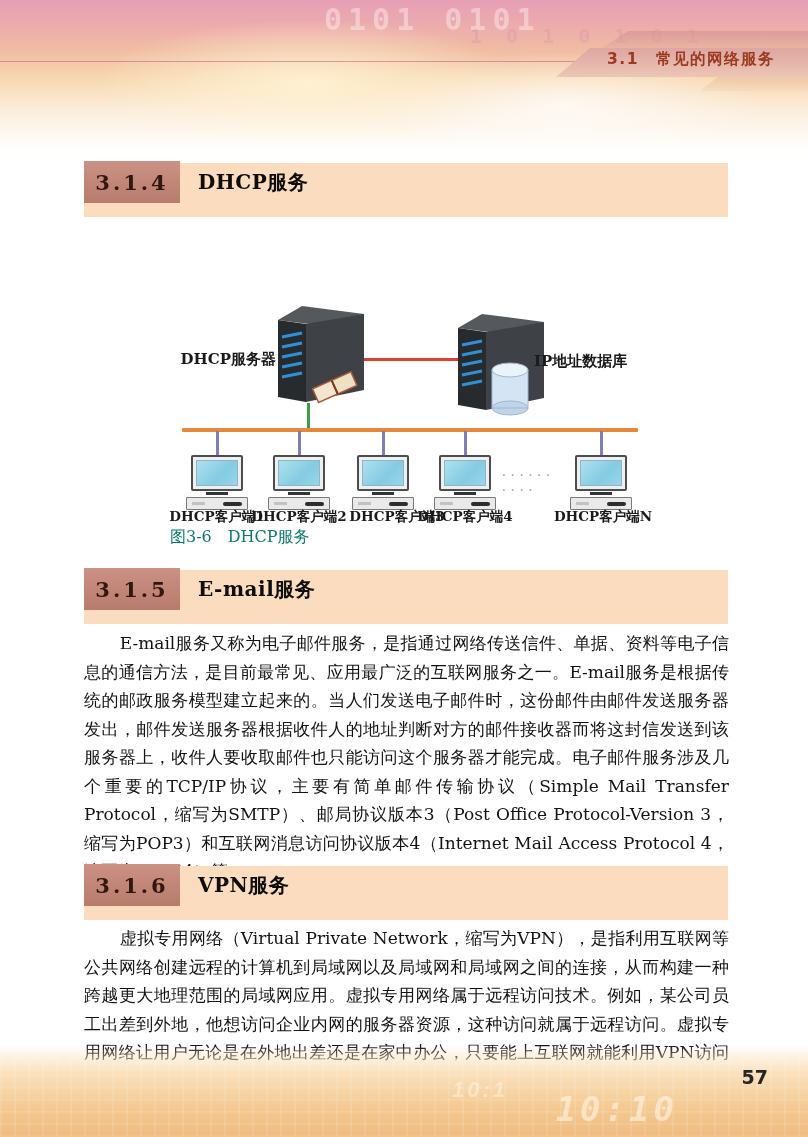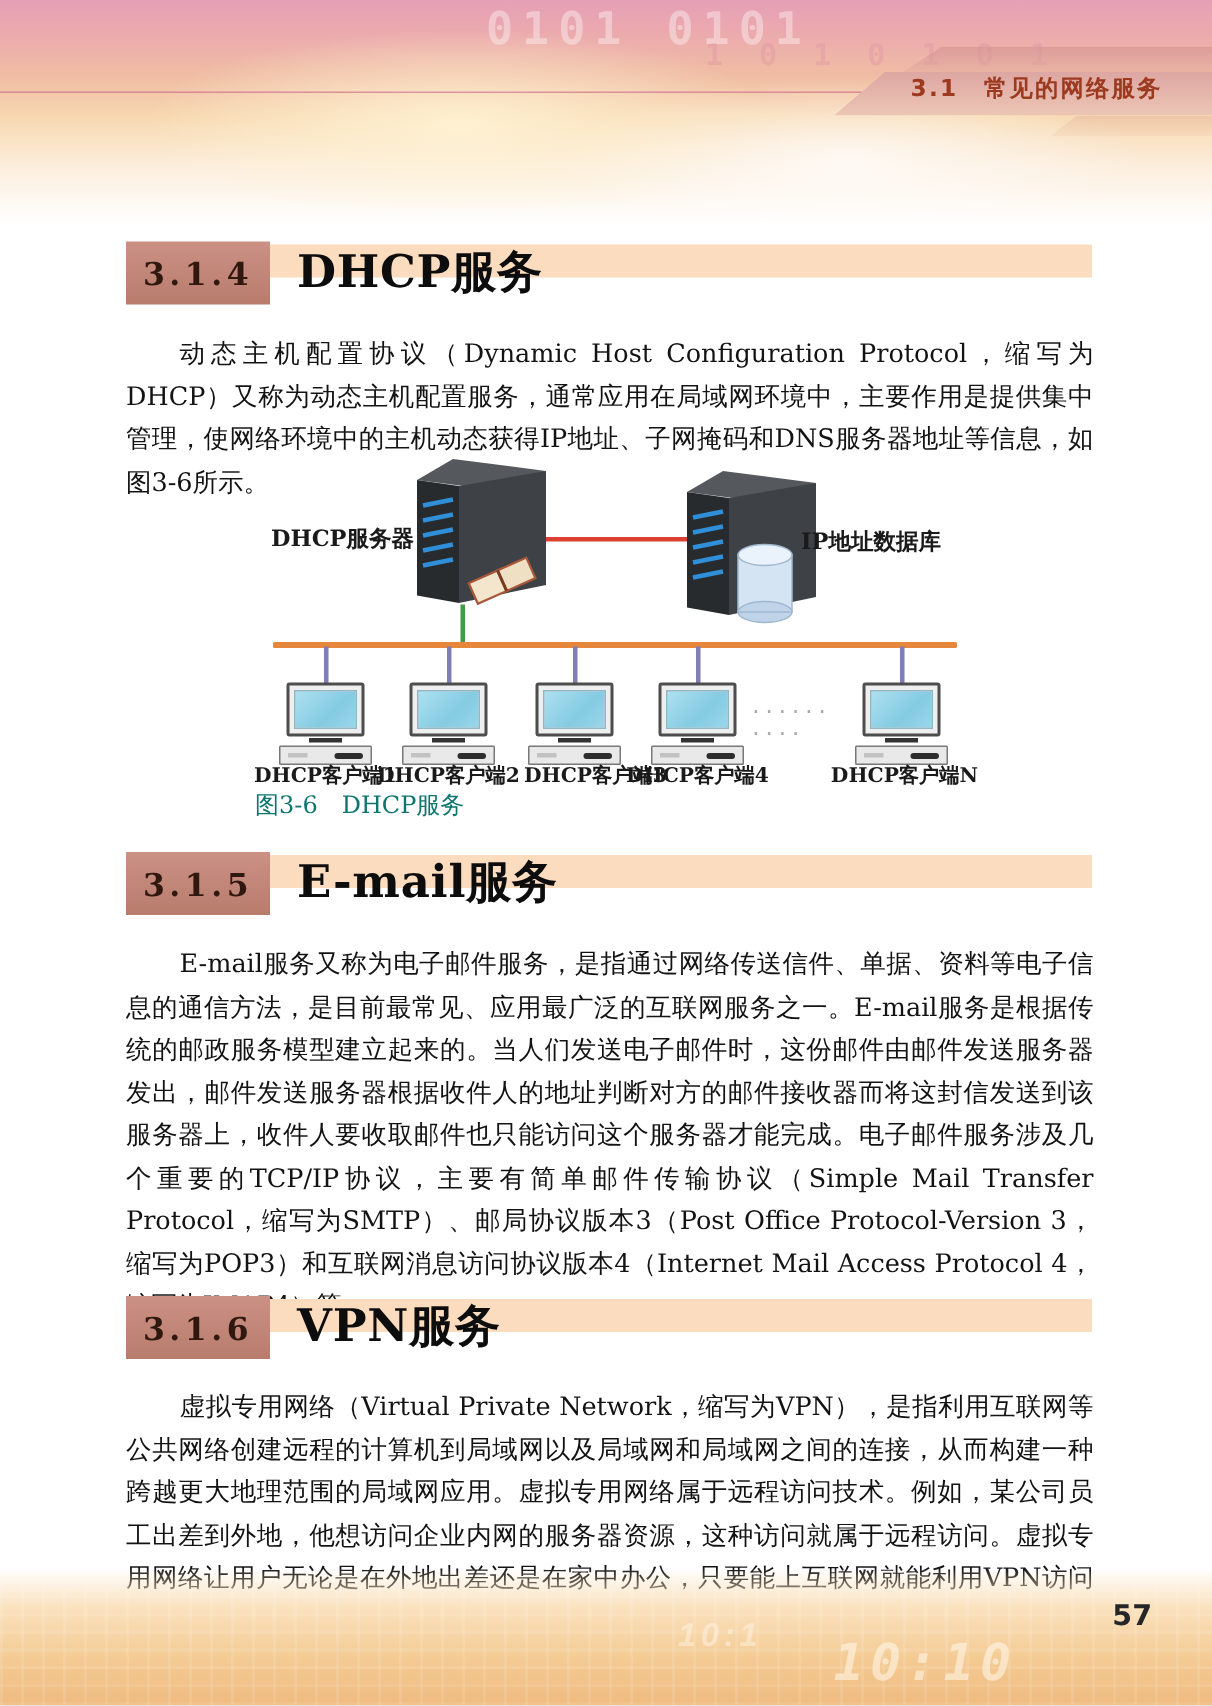--- a/index.html
+++ b/index.html
@@ -31,28 +31,28 @@
     -webkit-clip-path:polygon(34px 0,100% 0,100% 100%,0 100%);clip-path:polygon(34px 0,100% 0,100% 100%,0 100%);}
   .band-lower{position:absolute;top:77px;left:700px;width:108px;height:14px;
     background:linear-gradient(180deg,rgba(232,186,162,.55),rgba(240,206,176,.3));
     -webkit-clip-path:polygon(18px 0,100% 0,100% 100%,0 100%);clip-path:polygon(18px 0,100% 0,100% 100%,0 100%);}
   .hdr-title{
     position:absolute;top:49px;right:33px;font-size:15.5px;font-weight:600;
     color:#9c3a20;letter-spacing:1.5px;
     font-family:"DejaVu Sans","Liberation Sans",sans-serif;
   }
   
-  .sec{position:absolute;left:84px;width:644px;height:22px;background:#fbdcbf;}
+  .sec{position:absolute;left:84px;width:644px;height:54px;background:#fbdcbf;}
   .sec-num{
     position:absolute;left:0;top:-2px;width:96px;height:42px;
     background:linear-gradient(180deg,#cb9184,#b87c6d);
     color:#30180f;font-size:21px;font-weight:bold;letter-spacing:3px;
     display:flex;align-items:center;justify-content:center;
   }
-  .sec-title{position:absolute;left:114px;top:0;line-height:38px;font-size:30px;font-weight:bold;color:#0d0d0d;letter-spacing:.5px;}
+  .sec-title{position:absolute;left:114px;top:0;line-height:38px;font-size:20px;font-weight:bold;color:#0d0d0d;letter-spacing:.5px;}
   
   .para{
     position:absolute;left:84px;width:645px;font-size:17px;line-height:28.5px;
     text-align:justify;text-indent:2.1em;color:#131313;
   }
   
   .figure{position:absolute;left:170px;top:300px;width:480px;height:255px;}
   .bus{position:absolute;left:12px;top:128px;width:456px;height:4px;background:#e6873c;border-radius:1px;}
   .red-link{position:absolute;left:172px;top:58px;width:122px;height:2.5px;background:#dd4030;}
   .green-link{position:absolute;left:137px;top:103px;width:2.5px;height:26px;background:#3f9b47;}
@@ -102,21 +102,20 @@
     <div class="band-upper"></div>
     <div class="band-main"></div>
     <div class="band-lower"></div>
     <div class="hdr-title">3.1　常见的网络服务</div>
   </div>
 
   <div class="sec" style="top:163px;">
     <div class="sec-num">3.1.4</div>
     <div class="sec-title">DHCP服务</div>
   </div>
-  <div class="para" style="top:222px;">动态主机配置协议（Dynamic Host Configuration Protocol，缩写为DHCP）又称为动态主机配置服务，通常应用在局域网环境中，主要作用是提供集中管理，使网络环境中的主机动态获得IP地址、子网掩码和DNS服务器地址等信息，如图3-6所示。</div>
 
   <div class="figure">
 
     <div class="red-link"></div>
     <div class="green-link"></div>
     <div class="bus"></div>
     <div class="stem" style="left:46px;"></div>
     <div class="stem" style="left:128px;"></div>
     <div class="stem" style="left:212px;"></div>
     <div class="stem" style="left:294px;"></div>

